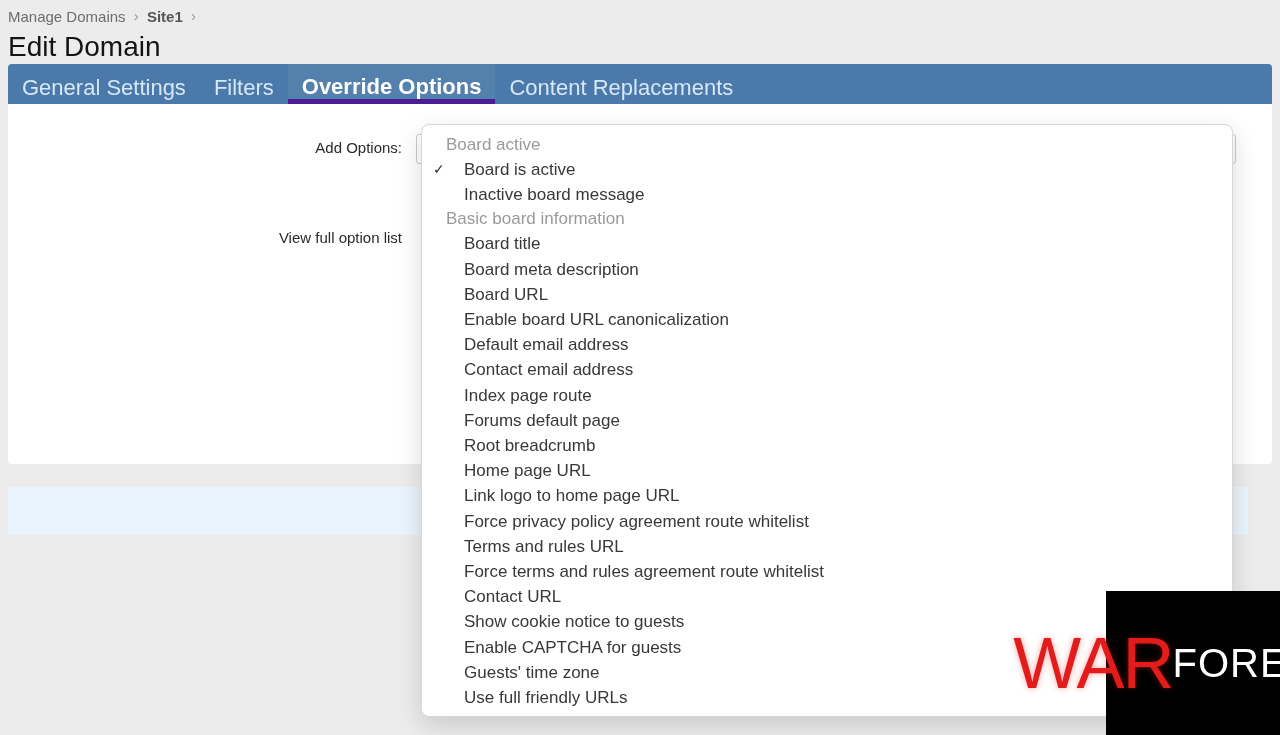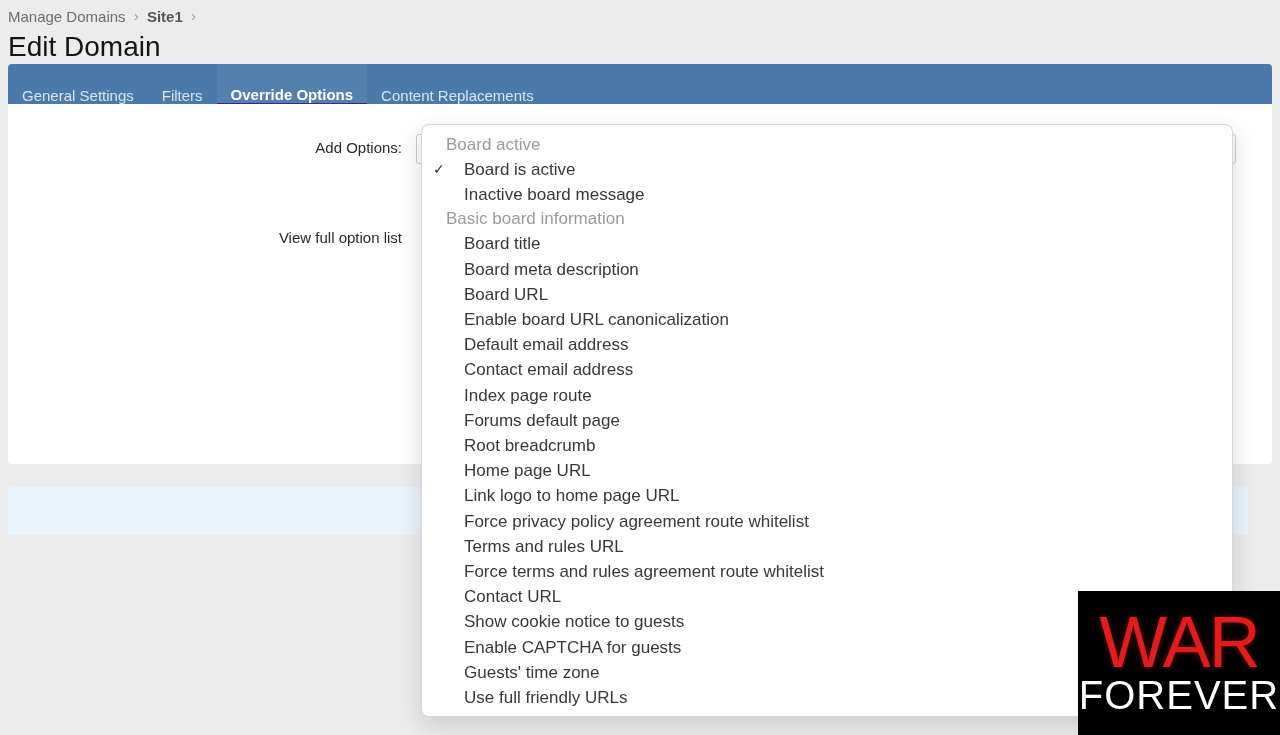--- a/index.html
+++ b/index.html
@@ -30,31 +30,31 @@
     margin-bottom: 1px;
   }
   .tab-bar {
     background: #4b7aaa;
     border-radius: 4px 4px 0 0;
     display: flex;
     align-items: flex-end;
     height: 40px;
   }
   .tab {
-    padding: 12px 14px;
+    padding: 4px 14px;
     height: 40px;
     line-height: 40px;
     color: #d6e7f7;
-    font-size: 15px;
+    font-size: 22px;
     cursor: pointer;
   }
   .tab.active {
     color: #fff;
     font-weight: 600;
-    border-bottom: 1px solid #4c1d95;
+    border-bottom: 5px solid #4c1d95;
     height: 40px; line-height: 37px;
     background: rgba(255,255,255,0.05);
   }
   .panel {
     background: #fff;
     border-radius: 0 0 4px 4px;
     padding: 30px 18px 60px 18px;
     min-height: 360px;
     position: relative;
   }
@@ -137,23 +137,23 @@
   .dropdown .item .check {
     position: absolute;
     left: 11px; top: 1px;
     font-size: 14px;
     color: #2a2a2a;
   }
   
   .logo {
     position: absolute;
     right: 0; bottom: 0;
-    width: 202px; height: 144px;
+    width: 174px; height: 144px;
     background: #000;
-    display: flex; flex-direction: column;
+    display: flex; 
     align-items: center; justify-content: center;
     z-index: 200;
   }
   .logo .war {
     font-family: Impact, "Arial Black", sans-serif;
     font-size: 72px;
     line-height: 64px;
     letter-spacing: -2px;
     color: #e21b1b;
     text-shadow: 0 0 6px rgba(226,27,27,0.4);

